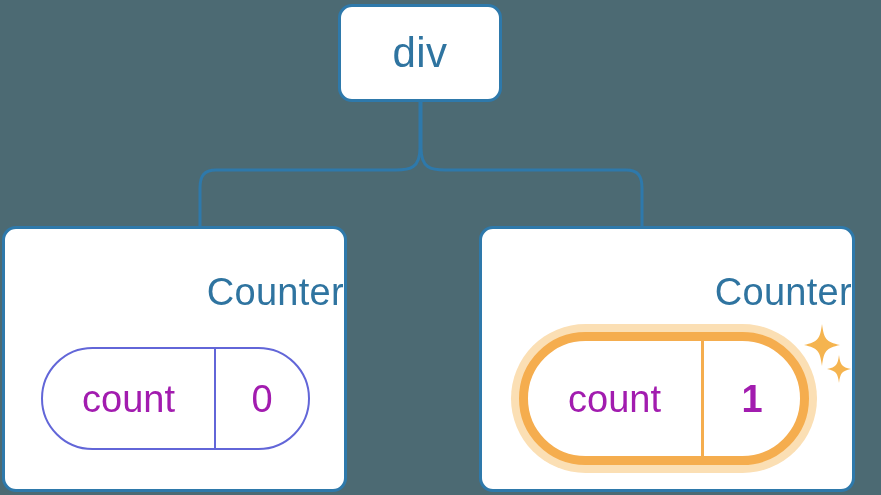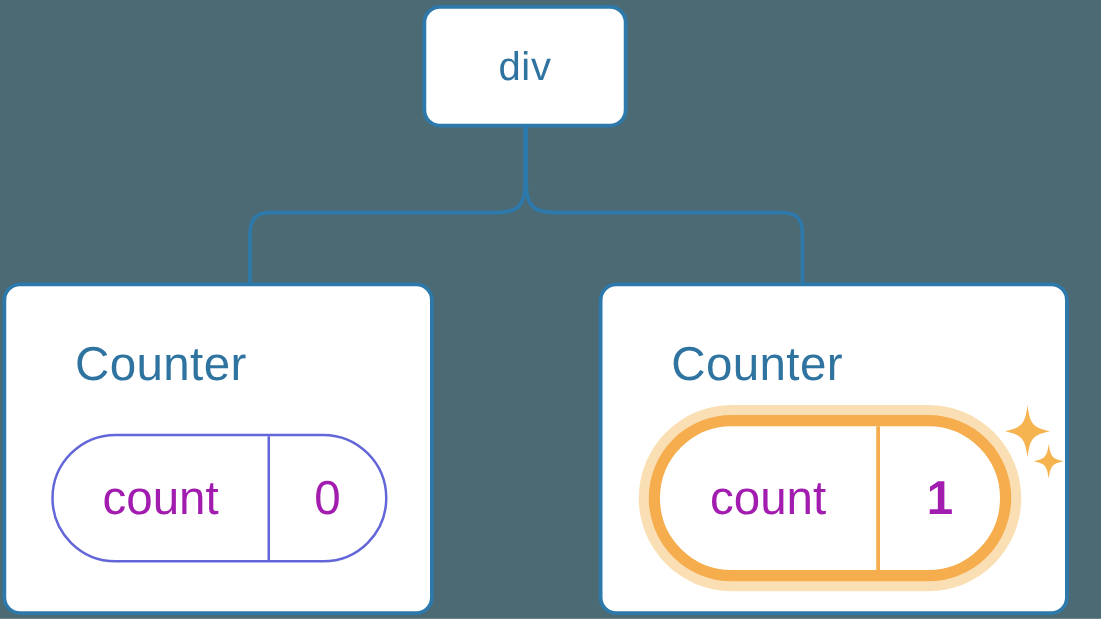--- a/index.html
+++ b/index.html
@@ -39,21 +39,21 @@
     height: 98px;
     background: #ffffff;
     border: 3px solid #2e79ab;
     border-radius: 14px;
     box-sizing: border-box;
     display: flex;
     align-items: center;
     justify-content: center;
   }
   .node-root-label {
-    font-size: 32px;
+    font-size: 42px;
     color: #2f74a0;
     letter-spacing: 0.5px;
     line-height: 1;
   }
 
   
   .card {
     position: absolute;
     background: #ffffff;
     border: 3px solid #2e79ab;
@@ -61,21 +61,21 @@
     box-sizing: border-box;
   }
   .card-left  { left: 2px;   top: 226px; width: 345px; height: 266px; }
   .card-right { left: 479px; top: 226px; width: 376px; height: 266px; }
 
   .card-title {
     position: absolute;
     left: 12px;
     right: 0;
     top: 44px;
-    text-align: left;
+    text-align: right;
     font-size: 38px;
     color: #2f74a0;
     letter-spacing: 0.3px;
     line-height: 1;
     margin-left: 43px;
   }
 
   
   .pill {
     position: absolute;

